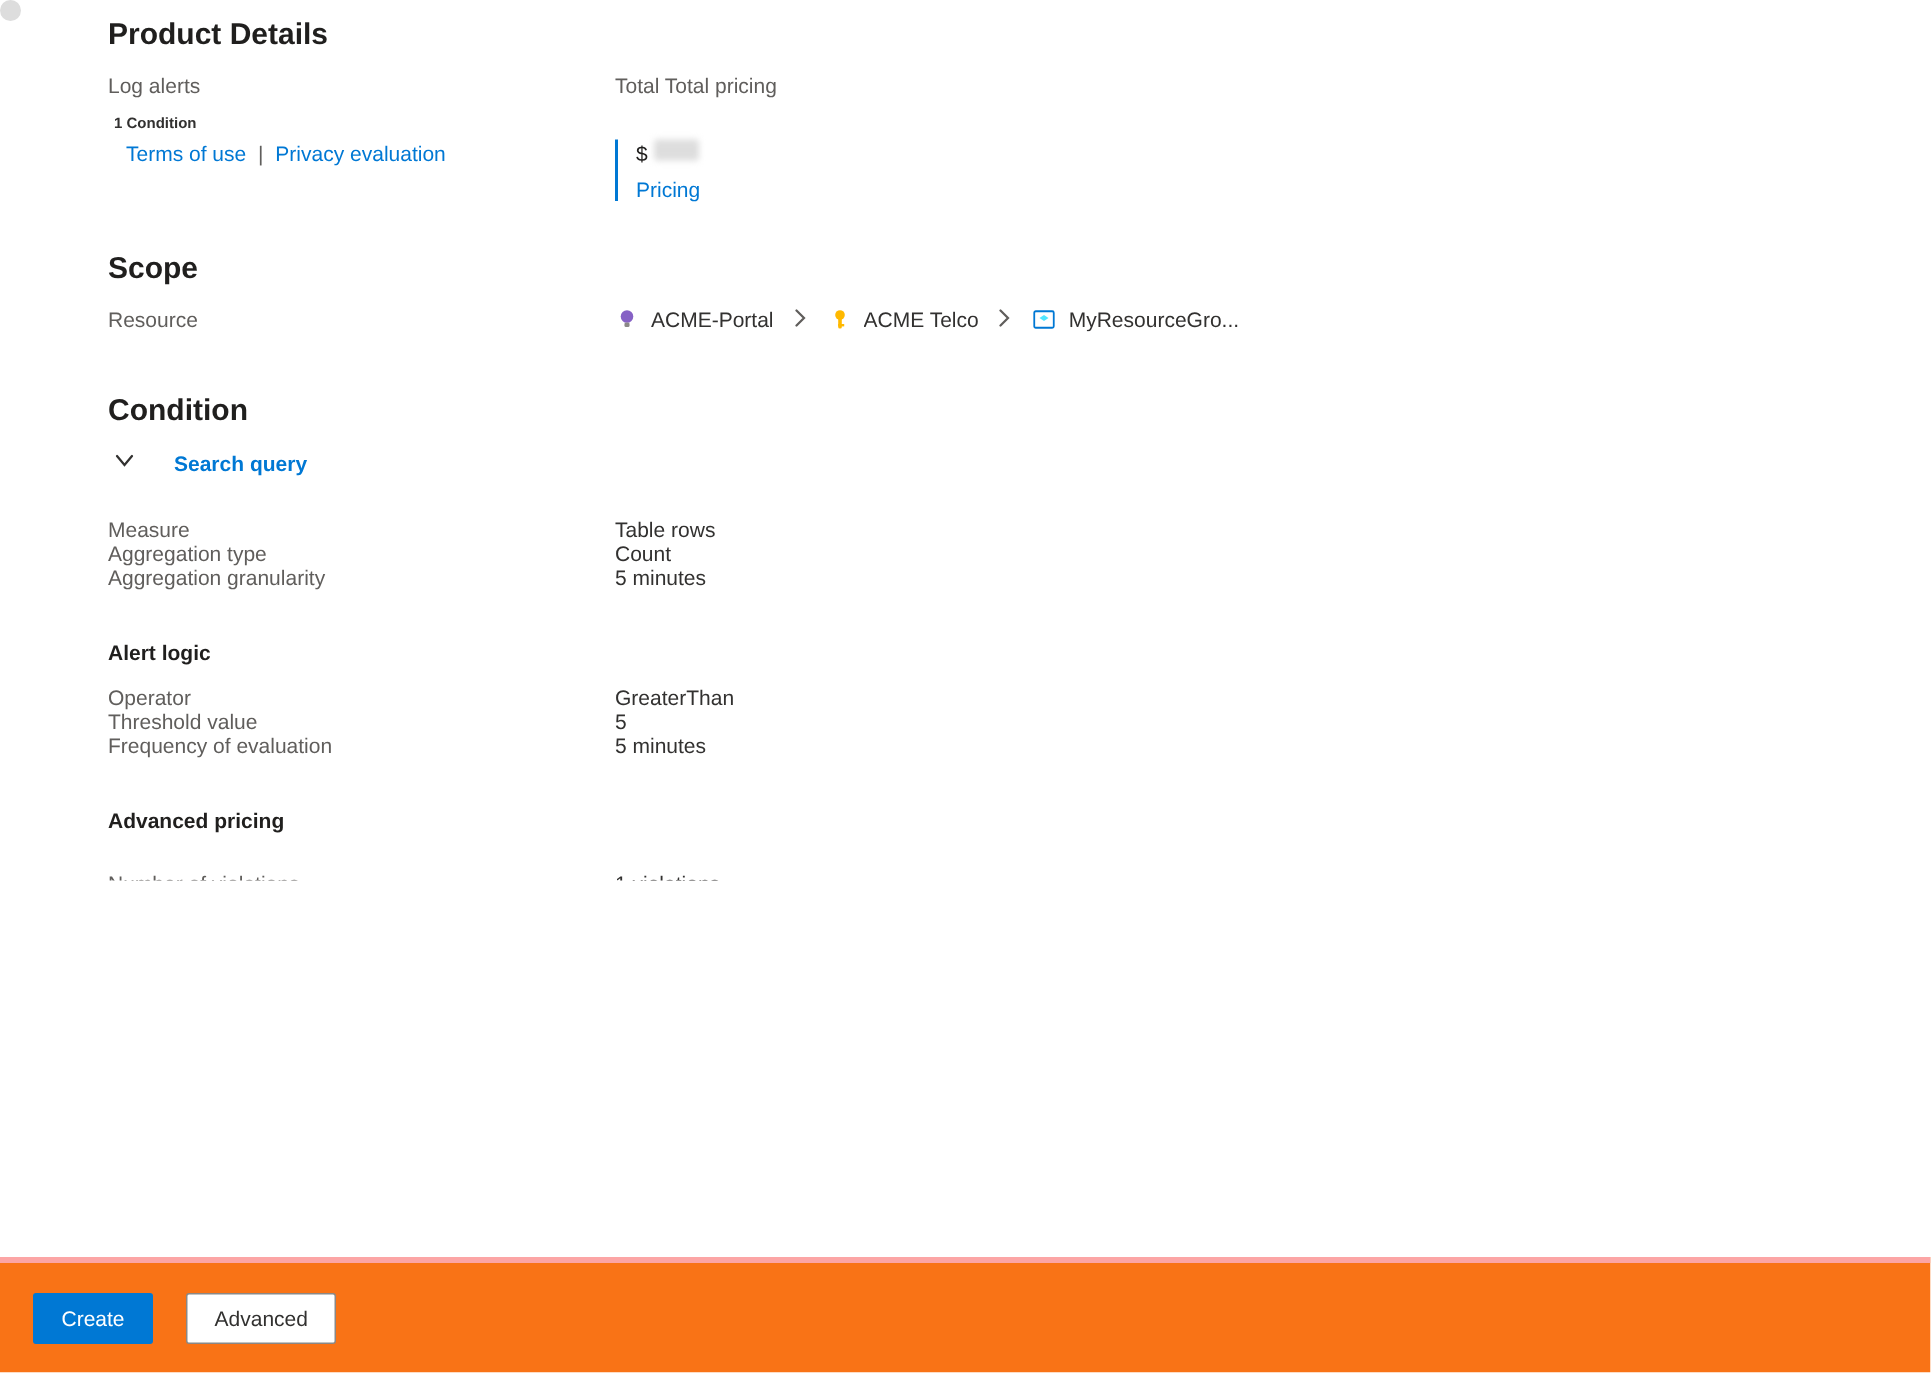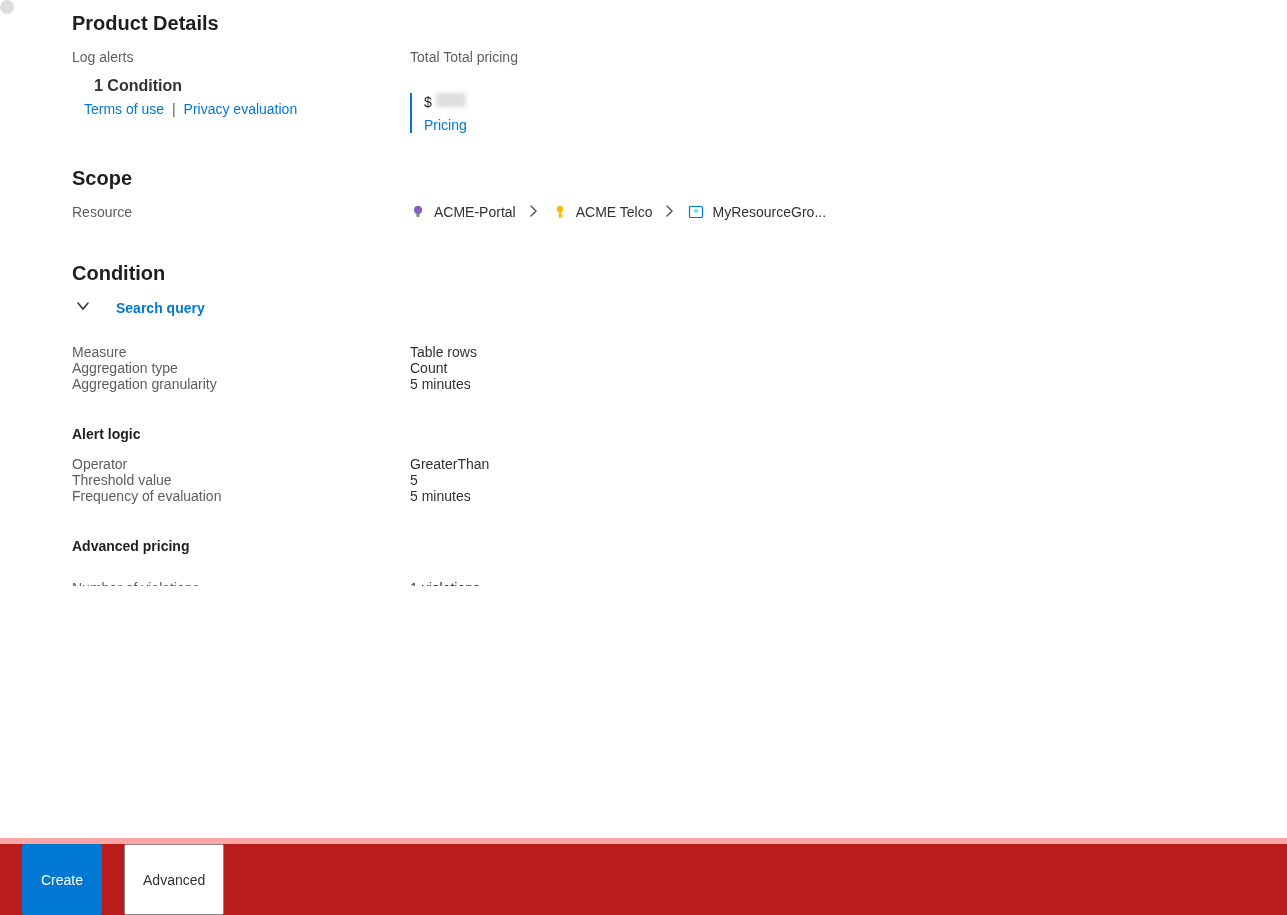--- a/index.html
+++ b/index.html
@@ -5,21 +5,21 @@
   * { box-sizing: border-box; margin: 0; padding: 0; }
   html, body { width: 1287px; height: 915px; font-family: "Segoe UI", -apple-system, Helvetica, Arial, sans-serif; color: #323130; background: #fff; overflow: hidden; }
   .page { position: relative; width: 100%; height: 100%; padding-left: 36px; }
   .content { padding: 6px 36px 0 36px; height: 838px; overflow: hidden; }
   h2.section { font-size: 20px; font-weight: 600; color: #201f1e; margin-top: 34px; margin-bottom: 14px; }
   h2.section.first { margin-top: 6px; }
   h3.subsection { font-size: 14px; font-weight: 600; color: #201f1e; margin-top: 34px; margin-bottom: 14px; }
   .product-row { display: flex; gap: 0; }
   .product-col { width: 338px; }
   .product-col .muted { color: #605e5c; font-size: 14px; }
-  .product-col .bold { font-weight: 600; font-size: 16px; margin-top: 12px; margin-bottom: 6px; margin-left: 22px; }
+  .product-col .bold { font-weight: 600; font-size: 10px; margin-top: 12px; margin-bottom: 6px; margin-left: 4px; }
   .product-col .links { font-size: 14px; margin-left: 12px; }
   .product-col .links a { color: #0078d4; text-decoration: none; }
   .product-col .links .sep { color: #605e5c; margin: 0 4px; }
   .price-col { border-left: 2px solid #0078d4; padding-left: 12px; margin-top: 28px; }
   .price-val { font-size: 14px; color: #201f1e; display: inline-flex; align-items: baseline; gap: 4px; }
   .price-blur { display:inline-block; width:30px; height:14px; background:#ddd; filter: blur(2px); border-radius:2px; vertical-align: middle; }
   .price-link { color:#0078d4; font-size:14px; text-decoration:none; display:block; margin-top:6px;}
 
   .grid { display: grid; grid-template-columns: 338px 1fr; row-gap: 0; font-size:14px; align-items: center; }
   .grid .label { color:#605e5c; }
@@ -30,21 +30,21 @@
   .breadcrumb .item .txt { white-space: nowrap; overflow: hidden; text-overflow: ellipsis; max-width: 140px; display:inline-block;}
   .breadcrumb .chev { color:#605e5c; }
   .icon { width:16px; height:16px; display:inline-flex; align-items:center; justify-content:center; }
   .icon svg { width:16px; height:16px; }
 
   .accordion { display:flex; align-items:center; gap:26px; cursor:pointer; color:#0078d4; font-size:14px; font-weight:600; margin-top: 8px; margin-bottom: 28px; margin-left: 4px;}
   .accordion .chev-down { color:#323130; }
 
   .dot-corner { position:absolute; top:0; left:0; width:14px; height:14px; border-radius:50%; background:#ddd; }
 
-  .footer { position:absolute; bottom:0; left:0; right:0; height:77px; border-top:6px solid #fca5a5; display:flex; padding: 0 22px; gap:22px; background:#b91c1c;}
+  .footer { position:absolute; bottom:0; left:0; right:0; height:77px; border-top:4px solid #fca5a5; display:flex; align-items:center; padding: 0 22px; gap:22px; background:#f97316;}
   .btn { font-size:14px; padding: 6px 18px; border-radius:2px; cursor:pointer; border:1px solid transparent; line-height: 20px;}
   .btn.primary { background:#0078d4; color:#fff; border-color:#0078d4; }
   .btn.secondary { background:#fff; color:#323130; border-color:#8a8886; }
 
   .cutoff-row { display:grid; grid-template-columns:338px 1fr; font-size:14px; margin-top:26px; color:#605e5c; height:6px; overflow:hidden;}
   .cutoff-row .value{ color:#323130;}
 </style>
 </head>
 <body>
 

